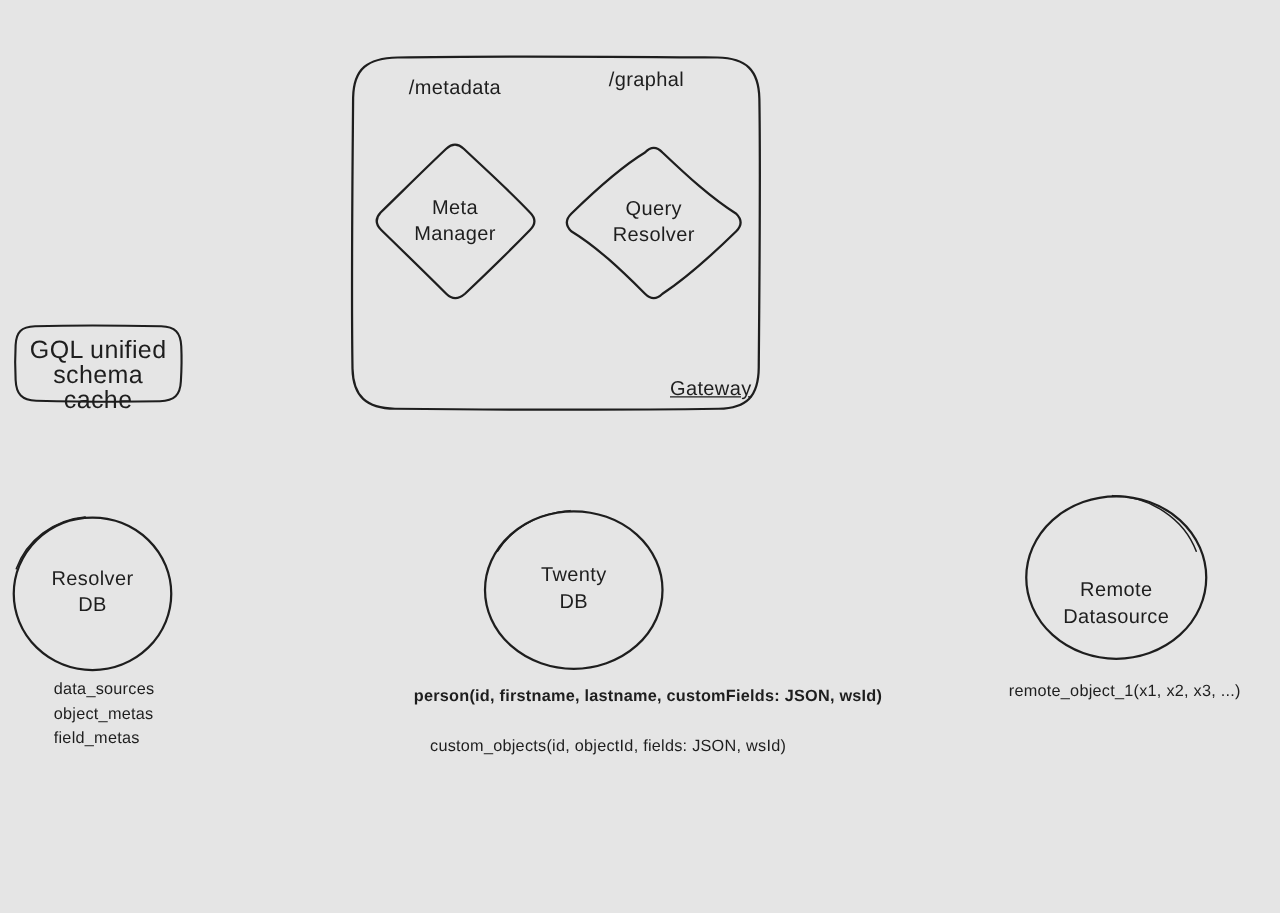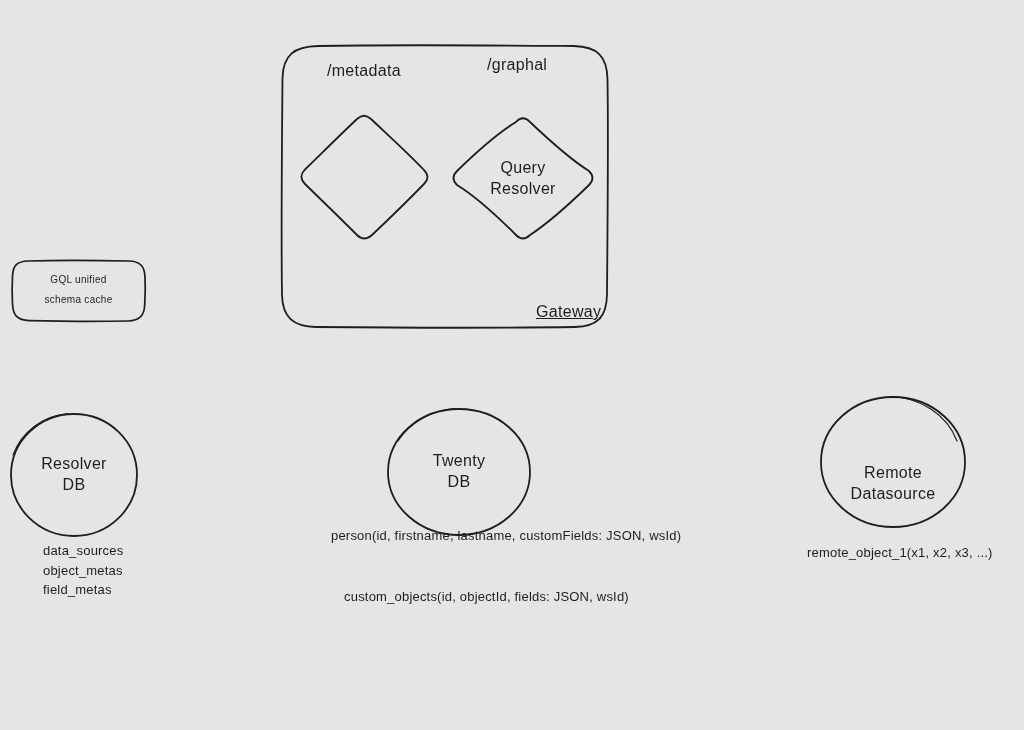--- a/index.html
+++ b/index.html
@@ -89,35 +89,37 @@
     <ellipse stroke-width="1.8" cx="459" cy="472" rx="71" ry="63"></ellipse>
     <path stroke-width="1.2" d="M 398 441 A 72.5 64.5 0 0 1 456 408.5"></path>
 
     <ellipse stroke-width="1.8" cx="893" cy="462" rx="72" ry="65"></ellipse>
     <path stroke-width="1.2" d="M 890 396.5 A 72.5 65.5 0 0 1 957 441"></path>
   </svg>
 
   <div class="lbl" style="left:327px; top:61px;">/metadata</div>
   <div class="lbl" style="left:487px; top:55px;">/graphal</div>
 
+  <div class="lbl center" style="left:314px; top:156px; width:100px; line-height:21px;">Meta
+Manager</div>
   <div class="lbl center" style="left:473px; top:157px; width:100px; line-height:21px;">Query
 Resolver</div>
 
   <div class="lbl" style="left:536px; top:302px;text-decoration:underline;">Gateway</div>
 
-  <div class="lbl center" style="left:17px; top:270px; width:123px; font-size:10px;text-align:center;">GQL unified
+  <div class="lbl center" style="left:17px; top:270px; width:123px; font-size:20px;text-align:center;">GQL unified
 schema cache</div>
 
   <div class="lbl center" style="left:24px; top:453px; width:100px; line-height:21px;">Resolver
 DB</div>
   <div class="lbl center" style="left:409px; top:450px; width:100px; line-height:21px;">Twenty
 DB</div>
   <div class="lbl center" style="left:833px; top:462px; width:120px; line-height:21px;">Remote
 Datasource</div>
 
   <div class="tbl" style="left:14px; top:541px;">data_sources
 object_metas
 field_metas</div>
-  <div class="tbl" style="left:302px; top:526px;">person(id, firstname, lastname, customFields: JSON, wsId)</div>
+  <div class="tbl" style="left:302px; top:547px;font-weight:bold;">person(id, firstname, lastname, customFields: JSON, wsId)</div>
   <div class="tbl" style="left:315px; top:587px;text-align:center;">custom_objects(id, objectId, fields: JSON, wsId)</div>
   <div class="tbl" style="left:778px; top:543px;">remote_object_1(x1, x2, x3, ...)</div>
 
 </div>
 
 </body></html>

